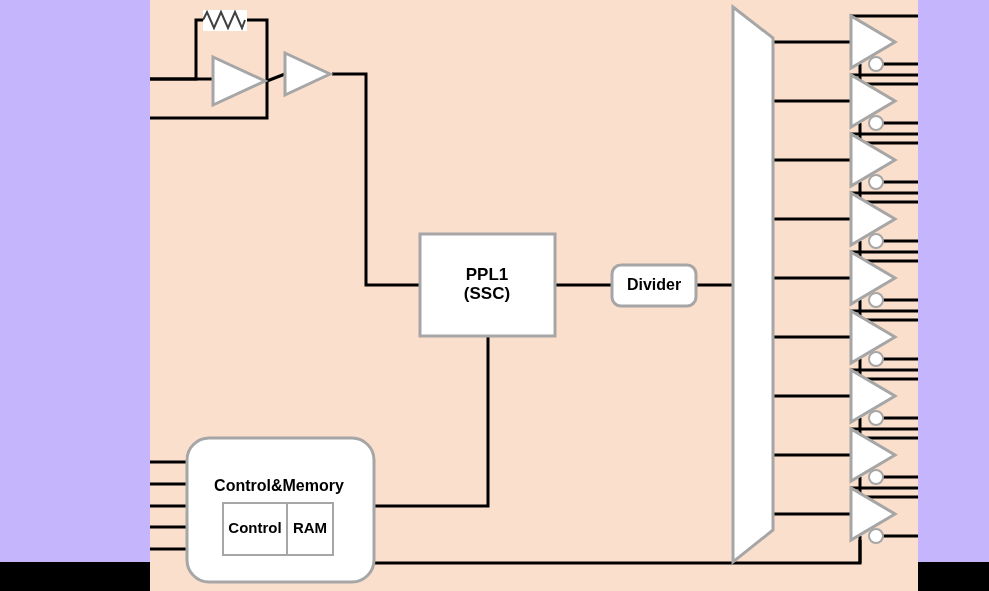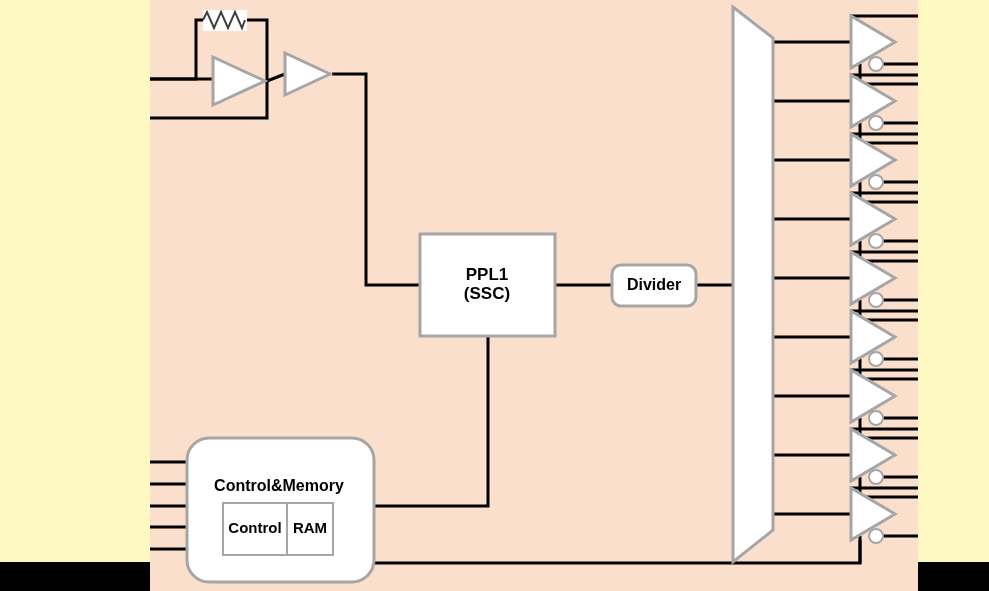--- a/index.html
+++ b/index.html
@@ -10,21 +10,21 @@
   body {
     width: 989px;
     height: 591px;
     overflow: hidden;
     font-family: "Liberation Sans", sans-serif;
   }
   #root {
     position: relative;
     width: 989px;
     height: 562px;
-    background: #fef9c3;
+    background: #c4b5fd;
   }
   #diagram-svg {
     position: absolute;
     left: 0;
     top: 0;
   }
   .blk-label {
     font-family: "Liberation Sans", sans-serif;
     font-weight: bold;
     fill: #000000;

